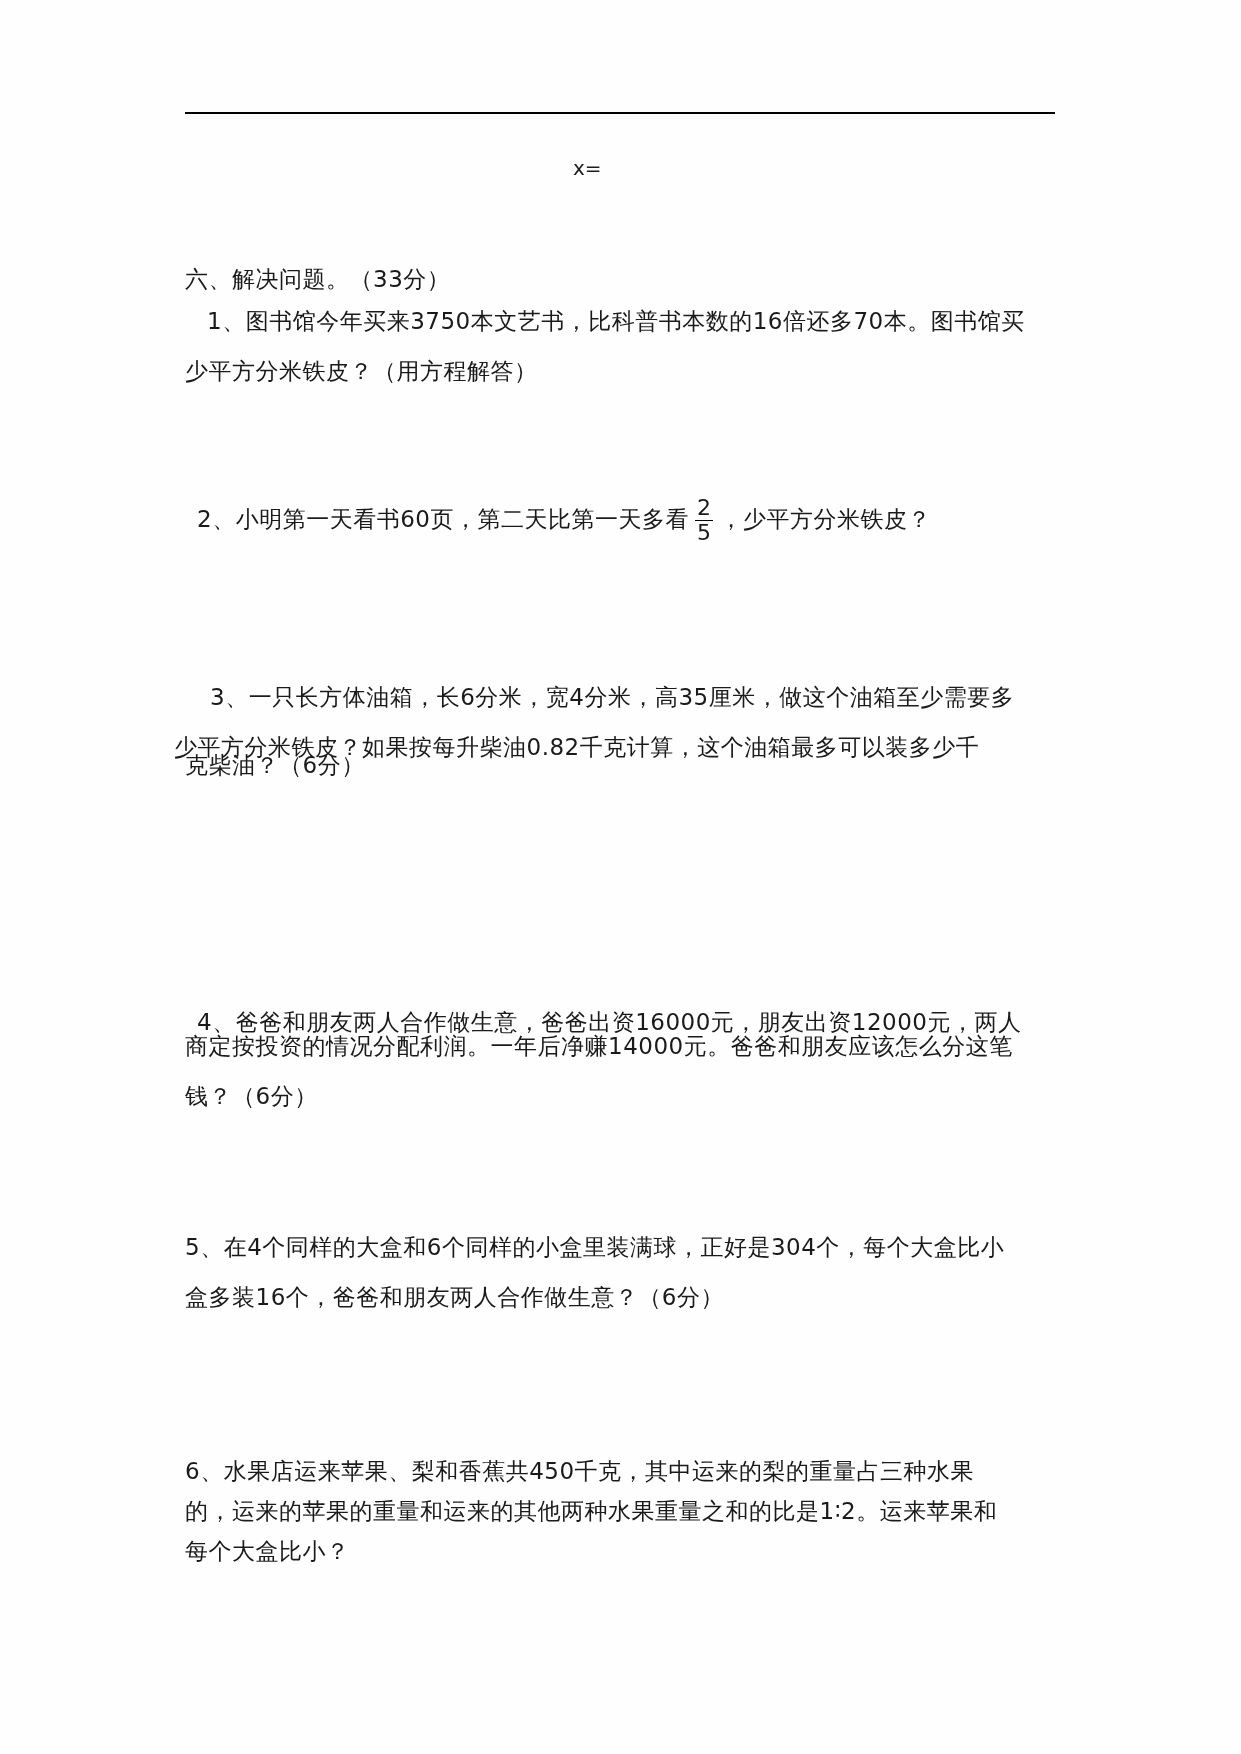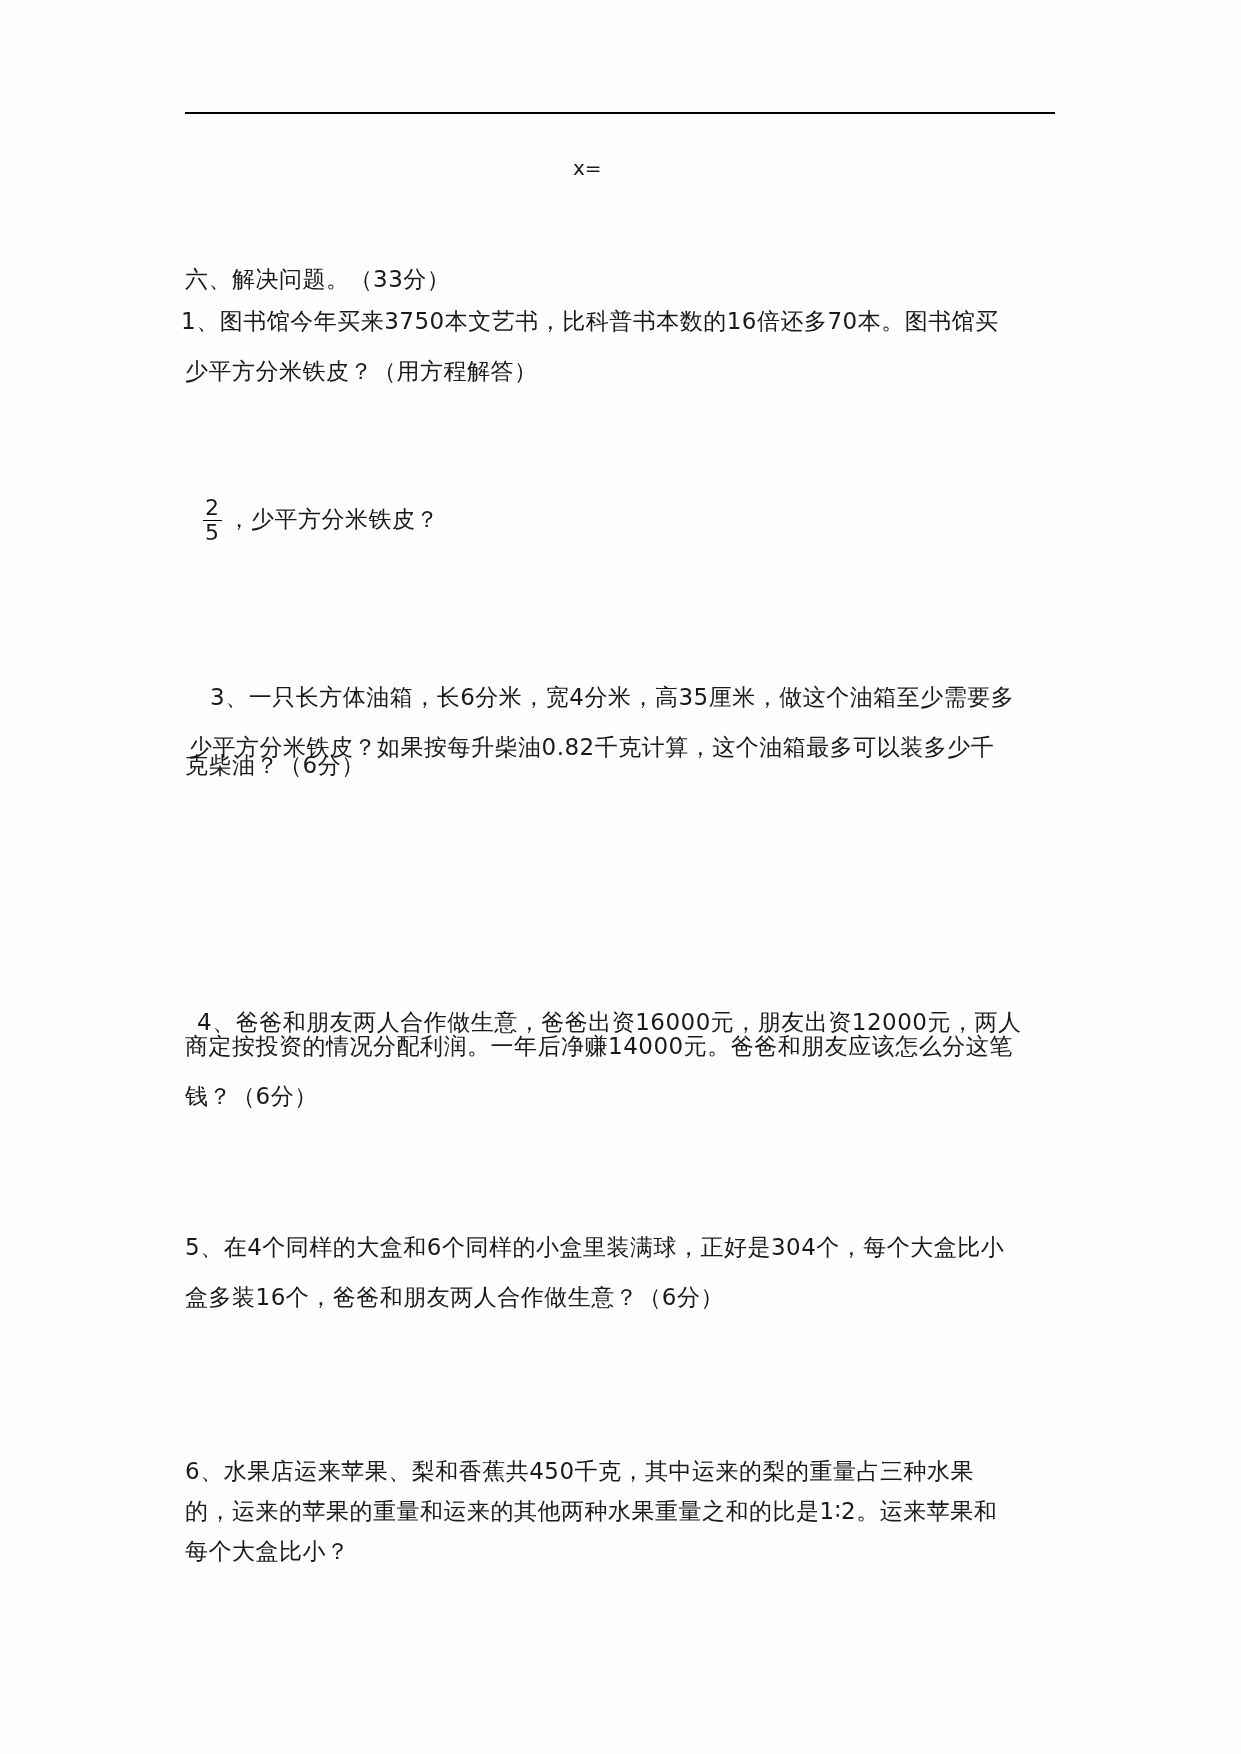--- a/index.html
+++ b/index.html
@@ -15,32 +15,32 @@
   .frac .num { border-bottom: 1.5px solid #000; padding: 0 2px; }
 </style>
 </head>
 <body>
 
 <div class="rule"></div>
 <div class="xeq">x=</div>
 
 <div class="line" style="left:185px;top:264px">六、解决问题。（33分）</div>
 
-<div class="line" style="left:181px;top:306px">1、图书馆今年买来3750本文艺书，比科普书本数的16倍还多70本。图书馆买</div>
+<div class="line" style="left:207px;top:306px">1、图书馆今年买来3750本文艺书，比科普书本数的16倍还多70本。图书馆买</div>
 <div class="line" style="left:185px;top:356px">少平方分米铁皮？（用方程解答）</div>
 
 <div class="line" style="left:197px;top:496px">
-  <span class="frac">
+  <span>2、小明第一天看书60页，第二天比第一天多看</span><span class="frac">
       <span class="num">2</span>
       <span>5</span>
     </span><span>，少平方分米铁皮？</span>
 </div>
 
 <div class="line" style="left:210px;top:682px">3、一只长方体油箱，长6分米，宽4分米，高35厘米，做这个油箱至少需要多</div>
-<div class="line" style="left:189px;top:732px">少平方分米铁皮？如果按每升柴油0.82千克计算，这个油箱最多可以装多少千</div>
+<div class="line" style="left:174px;top:732px">少平方分米铁皮？如果按每升柴油0.82千克计算，这个油箱最多可以装多少千</div>
 <div class="line" style="left:185px;top:750px">克柴油？（6分）</div>
 
 <div class="line" style="left:197px;top:1007px">4、爸爸和朋友两人合作做生意，爸爸出资16000元，朋友出资12000元，两人</div>
 <div class="line" style="left:185px;top:1031px">商定按投资的情况分配利润。一年后净赚14000元。爸爸和朋友应该怎么分这笔</div>
 <div class="line" style="left:185px;top:1081px">钱？（6分）</div>
 
 <div class="line" style="left:185px;top:1232px">5、在4个同样的大盒和6个同样的小盒里装满球，正好是304个，每个大盒比小</div>
 <div class="line" style="left:185px;top:1282px">盒多装16个，爸爸和朋友两人合作做生意？（6分）</div>
 
 <div class="line" style="left:185px;top:1456px">6、水果店运来苹果、梨和香蕉共450千克，其中运来的梨的重量占三种水果</div>

